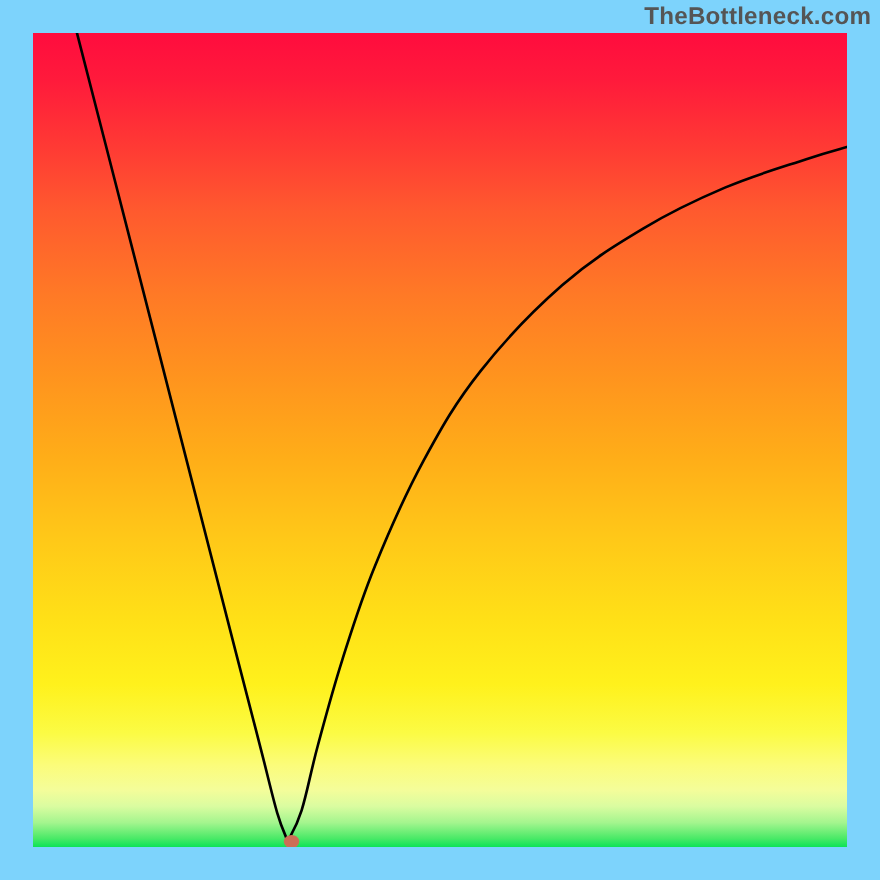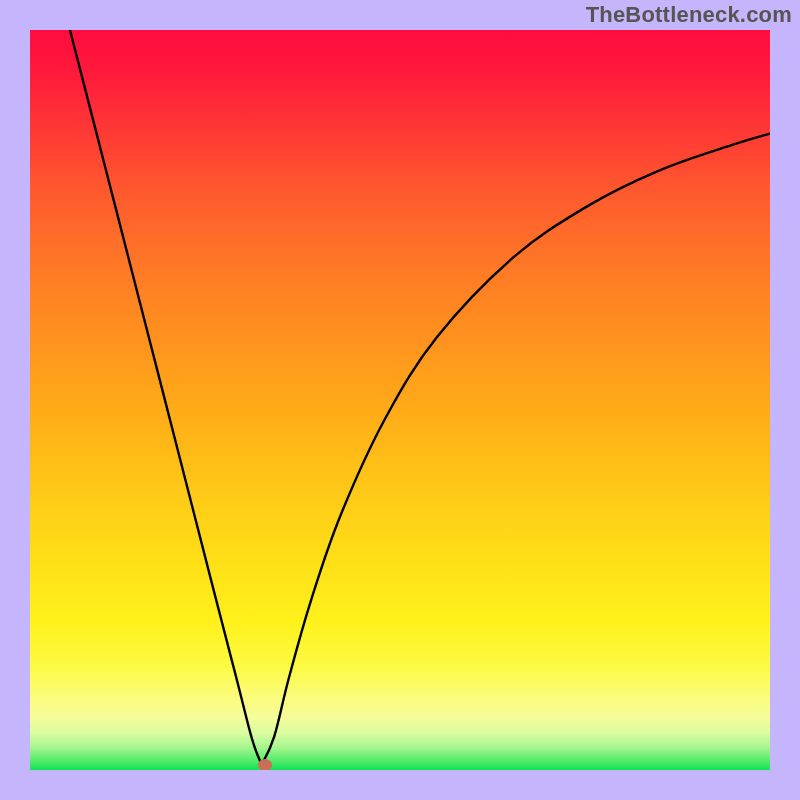--- a/index.html
+++ b/index.html
@@ -8,21 +8,21 @@
     width: 800px;
     height: 800px;
     overflow: hidden;
     background: #000;
     font-family: Arial, Helvetica, sans-serif;
   }
   .frame {
     position: relative;
     width: 800px;
     height: 800px;
-    background: #c4b5fd;
+    background: #7dd3fc;
   }
   .watermark {
     position: absolute;
     top: 2px;
     right: 8px;
     color: #555555;
     font-size: 22px;
     font-weight: bold;
     letter-spacing: 0.2px;
     z-index: 20;

